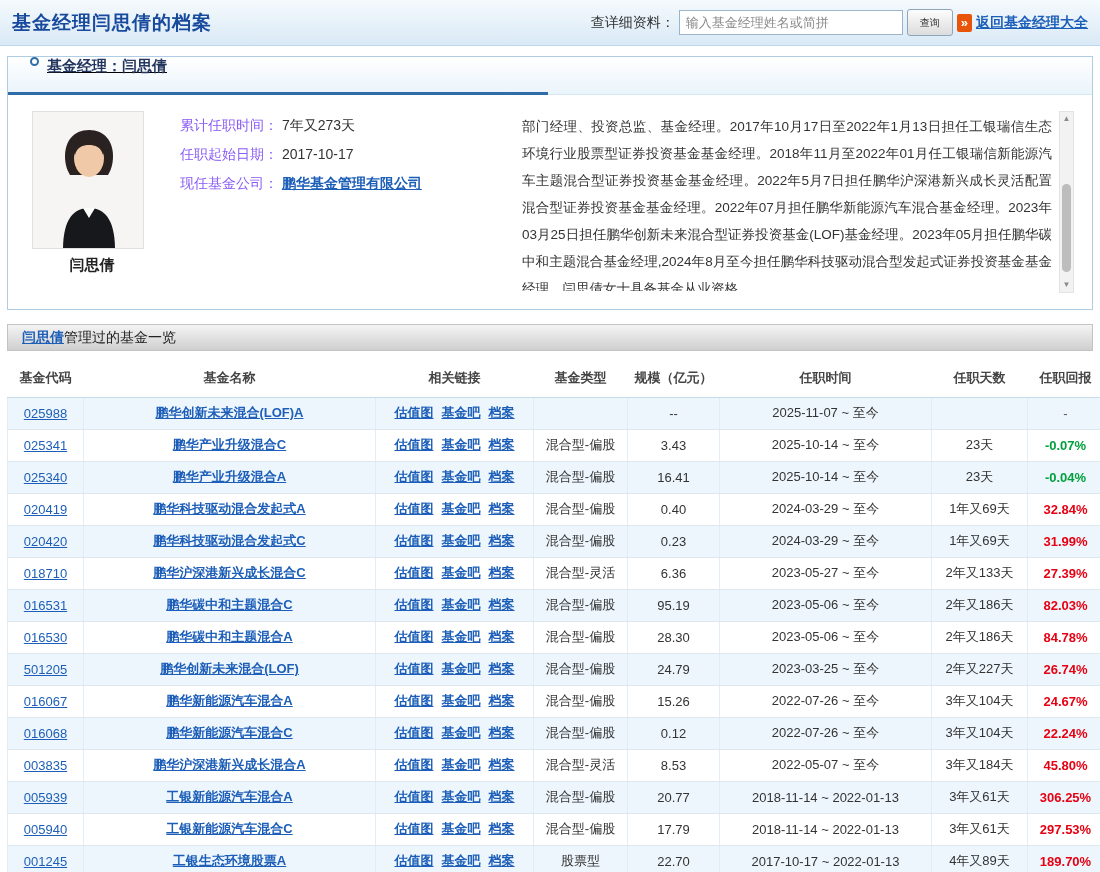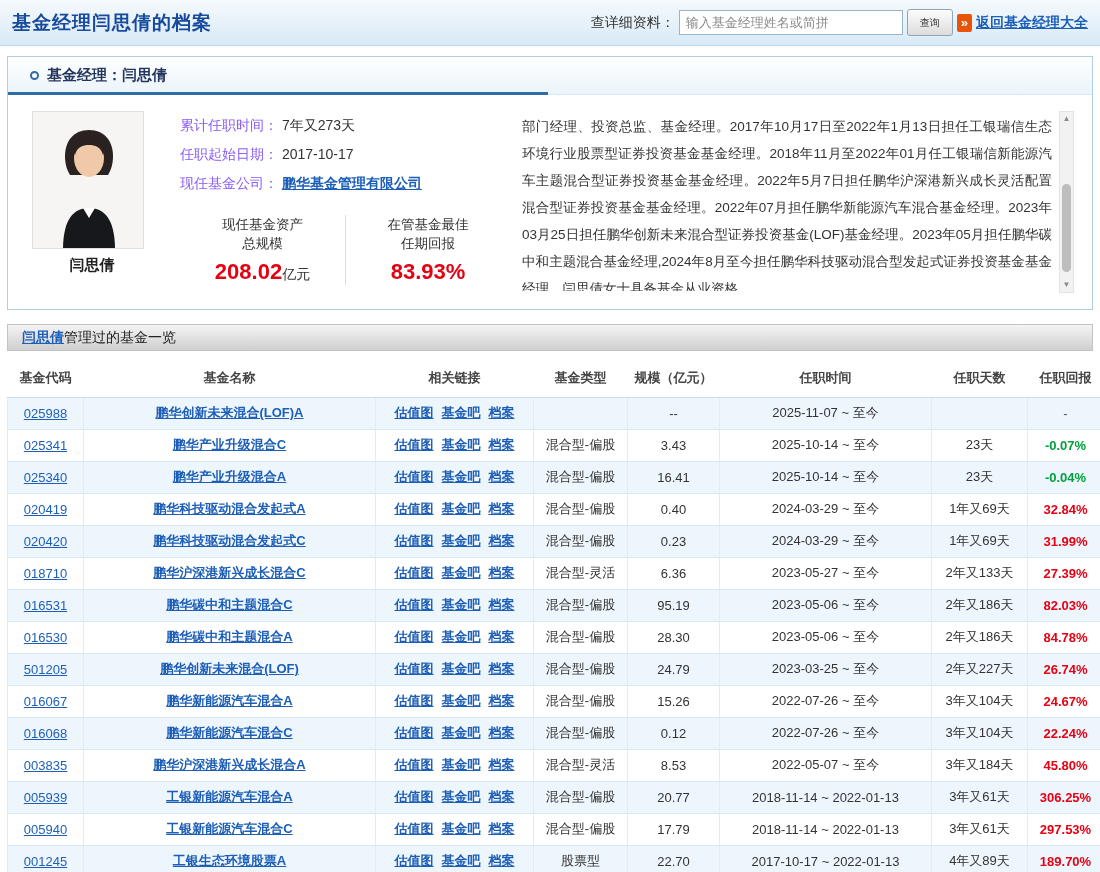--- a/index.html
+++ b/index.html
@@ -21,22 +21,22 @@
     border-radius:3px; cursor:pointer; }
   .orange-arrows { display:inline-block; background:#e8540a; color:#fff;
     font-weight:bold; font-size:13px; line-height:16px; padding:1px 4px;
     border-radius:2px; }
   .back-link { font-size:14px; font-weight:bold; color:#1d5fb8;
     text-decoration:underline; }
 
   
   .profile-box { margin:10px 7px 0 7px; border:1px solid #aecde4; background:#fff; }
   .tab-row { height:38px; background:linear-gradient(#ffffff,#eaf4fb);
-    display:flex; align-items:center; padding-left:22px; position:relative;
-    border-bottom:1px solid #d7e7f3; }
+    display:flex; align-items:flex-start; padding-left:22px; position:relative;
+    border-bottom:1px solid #d7e7f3;text-decoration:underline; }
   .tab-underline { position:absolute; left:0; bottom:-1px; width:540px; height:3px;
     background:#2e6da8; }
   .tab-bullet { width:9px; height:9px; border:2px solid #2e6da8; border-radius:50%;
     margin-right:8px; background:#fff; }
   .tab-label { font-size:15px; font-weight:bold; color:#25365e; }
 
   .profile-body { display:flex; padding:16px 14px 18px 24px; }
   .photo-col { width:120px; }
   .photo { width:112px; height:138px; background:#f4f4f4; border:1px solid #e0e0e0;
     overflow:hidden; }
@@ -134,40 +134,20 @@
       </div>
       <div class="info-row">
         <span class="info-label">任职起始日期：</span>
         <span class="info-value">2017-10-17</span>
       </div>
       <div class="info-row">
         <span class="info-label">现任基金公司：</span>
         <a href="#" class="company-link">鹏华基金管理有限公司</a>
       </div>
 
-      <div class="stats-row">
-        <div class="stat-cell">
-          <div class="stat-label">
-            <div>现任基金资产</div>
-            <div>总规模</div>
-          </div>
-          <div class="stat-value">
-            <span class="stat-num">208.02</span><span class="stat-unit">亿元</span>
-          </div>
-        </div>
-        <div class="stat-cell">
-          <div class="stat-label">
-            <div>在管基金最佳</div>
-            <div>任期回报</div>
-          </div>
-          <div class="stat-value">
-            <span class="stat-num">83.93%</span>
-          </div>
-        </div>
-      </div>
     </div>
 
     <div class="bio-wrap">
       <div class="bio-text">部门经理、投资总监、基金经理。2017年10月17日至2022年1月13日担任工银瑞信生态环境行业股票型证券投资基金基金经理。2018年11月至2022年01月任工银瑞信新能源汽车主题混合型证券投资基金基金经理。2022年5月7日担任鹏华沪深港新兴成长灵活配置混合型证券投资基金基金经理。2022年07月担任鹏华新能源汽车混合基金经理。2023年03月25日担任鹏华创新未来混合型证券投资基金(LOF)基金经理。2023年05月担任鹏华碳中和主题混合基金经理,2024年8月至今担任鹏华科技驱动混合型发起式证券投资基金基金经理。闫思倩女士具备基金从业资格。</div>
       <div class="scrollbar">
         <div class="sb-arrow">▲</div>
         <div class="sb-thumb"></div>
         <div class="sb-arrow" style="position:absolute;bottom:0;width:100%;">▼</div>
       </div>
     </div>

